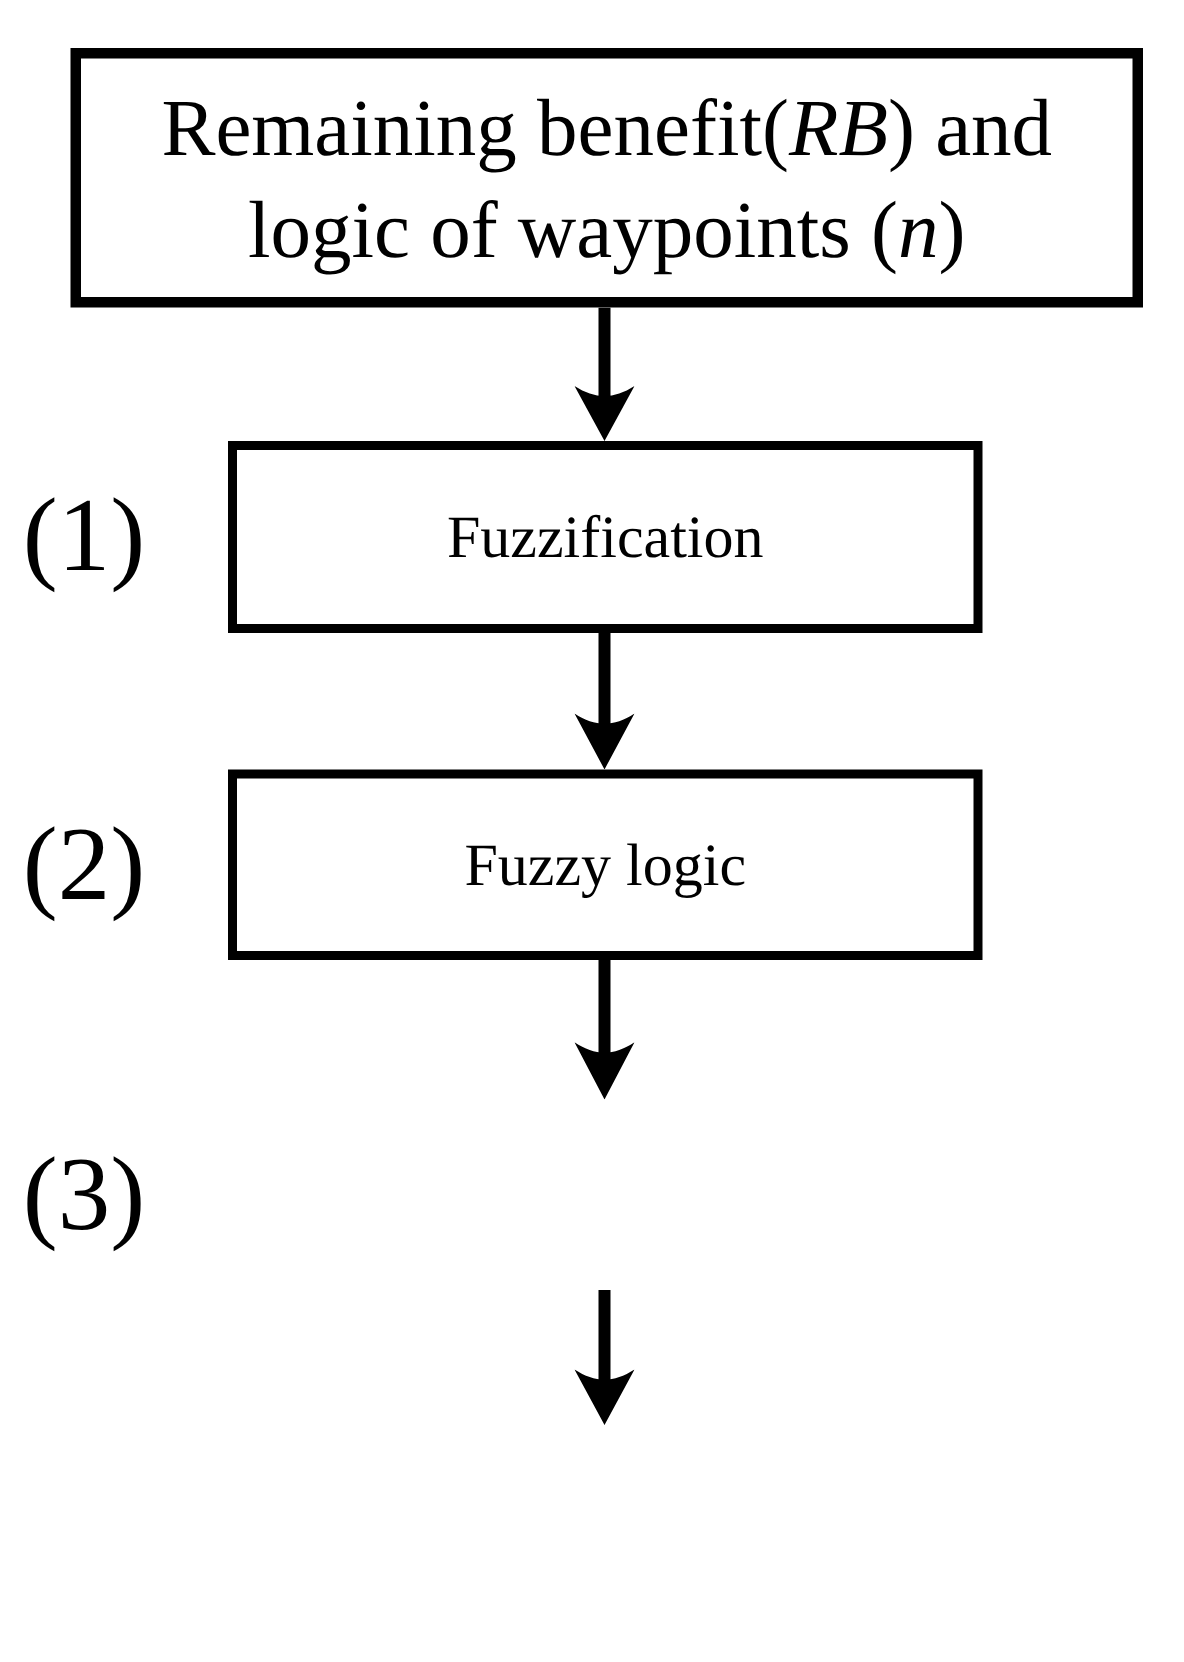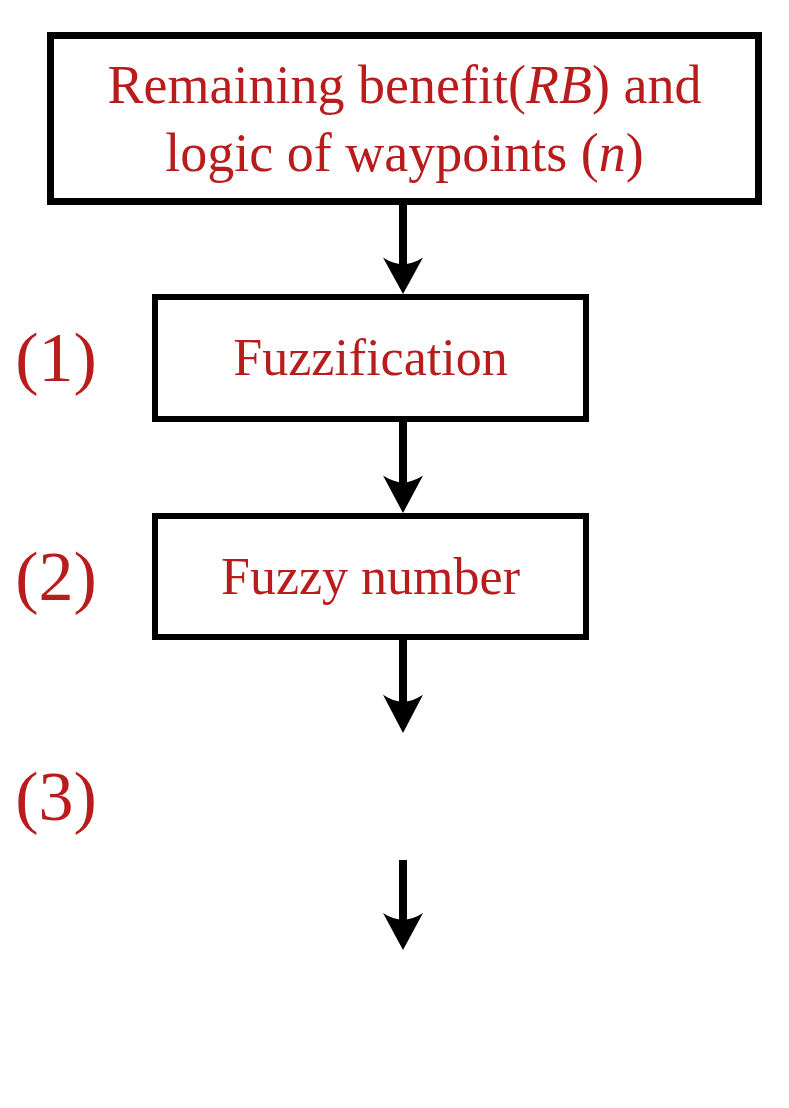--- a/index.html
+++ b/index.html
@@ -5,21 +5,21 @@
   html, body {
     margin: 0;
     padding: 0;
     background: #ffffff;
   }
   .figure {
     position: relative;
     width: 789px;
     height: 1108px;
     background: #ffffff;
-    color: #b91c1c;
+    color: #000000;
     font-family: "Liberation Serif", "DejaVu Serif", serif;
     overflow: hidden;
     text-decoration: underline;
   }
   .fbox {
     position: absolute;
     box-sizing: border-box;
     background: #ffffff;
     border: 6px solid #000000;
     display: flex;
@@ -30,22 +30,22 @@
   }
   .box-input {
     left: 47px; top: 32px;
     width: 715px; height: 173px;
     border-width: 7px;
     font-size: 54px;
     line-height: 68px;
   }
   .box-step {
     left: 152px;
-    width: 437px;
-    font-size: 52px;
+    width: 503px;
+    font-size: 40px;
     line-height: 60px;
   }
   .box-step-1 { top: 294px; height: 128px; }
   .box-step-2 { top: 513px; height: 127px; }
   .box-step-3 { top: 733px; height: 127px; }
   .box-output {
     left: 46px; top: 950px;
     width: 714px; height: 130px;
     border-width: 7px;
     font-size: 54px;
@@ -105,21 +105,21 @@
 
   <div class="arrow arrow-2">
     <svg viewBox="0 0 40 90" preserveAspectRatio="none" aria-hidden="true">
       <rect x="16" y="0" width="8" height="62" fill="#000000"></rect>
       <path d="M0 53 C14 62 26 62 40 53 L20 90 Z" fill="#000000"></path>
     </svg>
   </div>
 
   <div class="step-number num-2">(2)</div>
   <div class="fbox box-step box-step-2">
-    <div>Fuzzy number</div>
+    <div>Fuzzy logic</div>
   </div>
 
   <div class="arrow arrow-3">
     <svg viewBox="0 0 40 90" preserveAspectRatio="none" aria-hidden="true">
       <rect x="16" y="0" width="8" height="62" fill="#000000"></rect>
       <path d="M0 53 C14 62 26 62 40 53 L20 90 Z" fill="#000000"></path>
     </svg>
   </div>
 
   <div class="step-number num-3">(3)</div>

